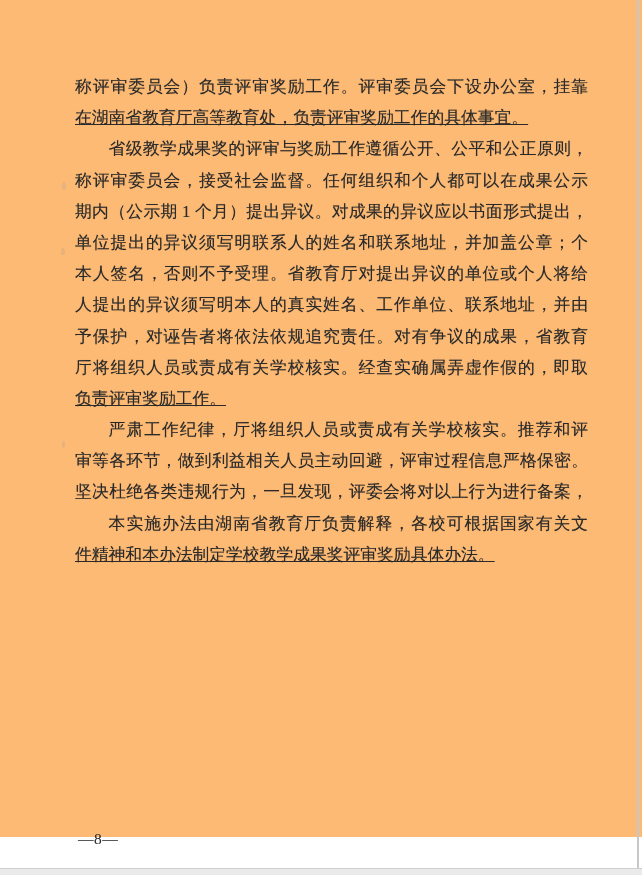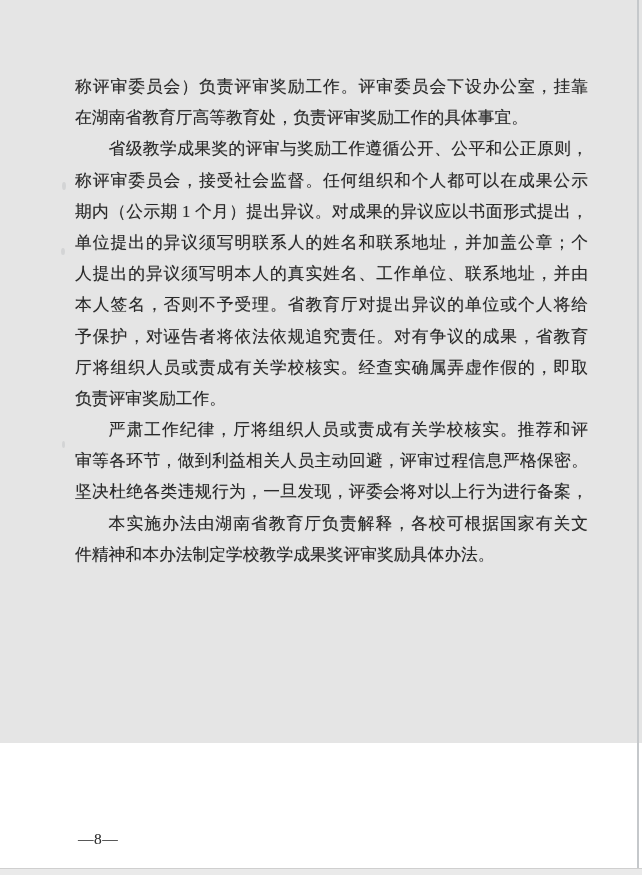--- a/index.html
+++ b/index.html
@@ -11,22 +11,22 @@
     height: 875px;
     position: relative;
     background: #ffffff;
     overflow: hidden;
     font-family: "Liberation Serif", "DejaVu Serif", serif;
   }
   .page {
     position: absolute;
     left: 0; top: 0;
     width: 642px;
-    height: 743px;
-    background: #e5e5e5;
+    height: 837px;
+    background: #fdba74;
   }
   .text-block {
     position: absolute;
     left: 75px;
     top: 71px;
     width: 513px;
     color: #2a2a2a;
     font-size: 16.8px;
     overflow: hidden;
     text-shadow: 0 0 0.7px rgba(40,40,40,0.45);
@@ -34,20 +34,21 @@
   .line {
     height: 31.2px;
     line-height: 31.2px;
     white-space: nowrap;
     text-align: justify;
     text-align-last: justify;
   }
   .line.end {
     text-align: center;
     text-align-last: left;
+    text-decoration: underline;
   }
   .line.indent {
     text-indent: 33.6px;
   }
   .page-number {
     position: absolute;
     left: 78px;
     top: 828px;
     color: #333333;
     font-size: 15.5px;
@@ -84,22 +85,22 @@
 
 <div class="page">
 
   <div class="text-block" id="text-block">
       <div class="line">称评审委员会）负责评审奖励工作。评审委员会下设办公室，挂靠</div>
       <div class="line end">在湖南省教育厅高等教育处，负责评审奖励工作的具体事宜。</div>
       <div class="line indent">省级教学成果奖的评审与奖励工作遵循公开、公平和公正原则，</div>
       <div class="line">称评审委员会，接受社会监督。任何组织和个人都可以在成果公示</div>
       <div class="line">期内（公示期 1 个月）提出异议。对成果的异议应以书面形式提出，</div>
       <div class="line">单位提出的异议须写明联系人的姓名和联系地址，并加盖公章；个</div>
+      <div class="line">本人签名，否则不予受理。省教育厅对提出异议的单位或个人将给</div>
       <div class="line">人提出的异议须写明本人的真实姓名、工作单位、联系地址，并由</div>
-      <div class="line">本人签名，否则不予受理。省教育厅对提出异议的单位或个人将给</div>
       <div class="line">予保护，对诬告者将依法依规追究责任。对有争议的成果，省教育</div>
       <div class="line">厅将组织人员或责成有关学校核实。经查实确属弄虚作假的，即取</div>
       <div class="line end">负责评审奖励工作。</div>
       <div class="line indent">严肃工作纪律，厅将组织人员或责成有关学校核实。推荐和评</div>
       <div class="line">审等各环节，做到利益相关人员主动回避，评审过程信息严格保密。</div>
       <div class="line">坚决杜绝各类违规行为，一旦发现，评委会将对以上行为进行备案，</div>
       <div class="line indent">本实施办法由湖南省教育厅负责解释，各校可根据国家有关文</div>
       <div class="line end">件精神和本办法制定学校教学成果奖评审奖励具体办法。</div>
     </div>
 

